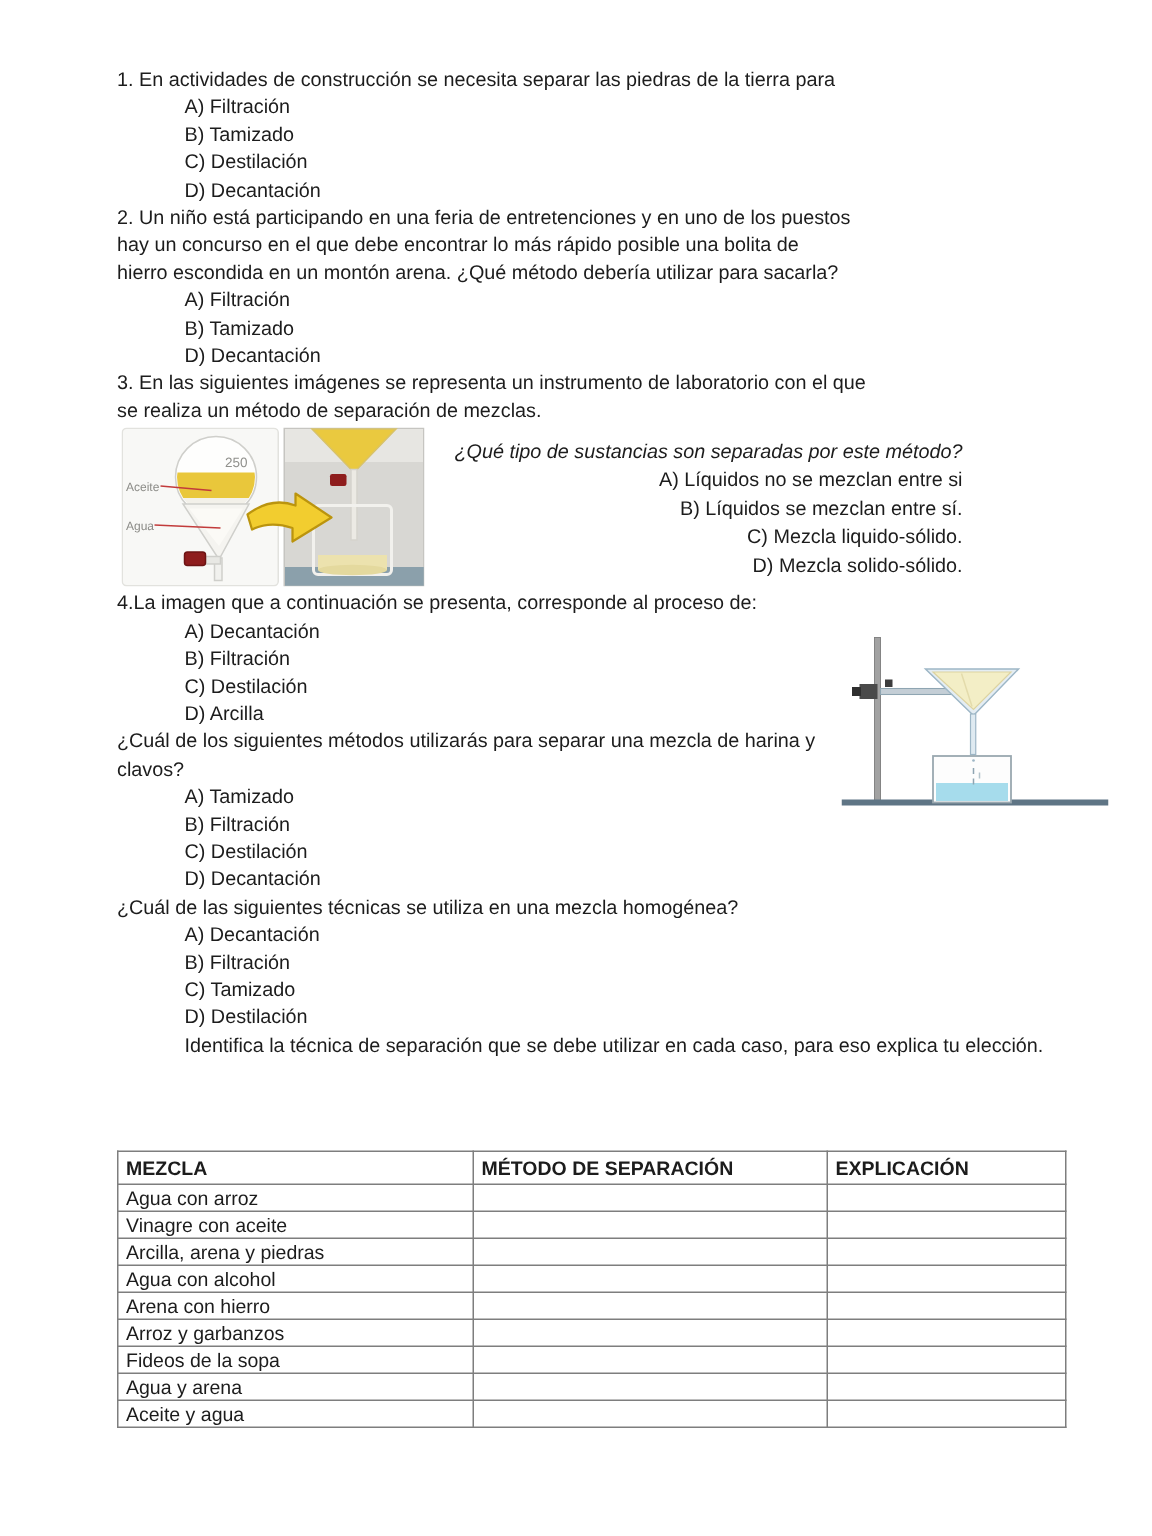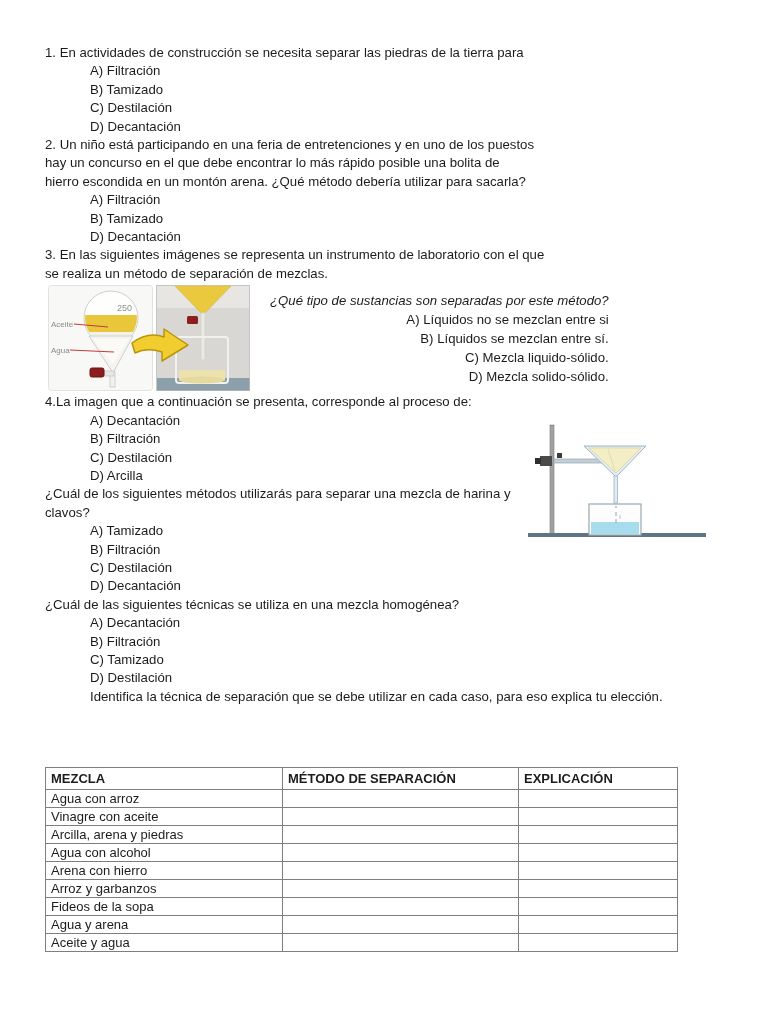--- a/index.html
+++ b/index.html
@@ -1,18 +1,18 @@
 <!DOCTYPE html>
 <html><head>
 <meta charset="utf-8">
 <style>
   html,body{margin:0;padding:0;background:#ffffff;}
   .page{
     position:relative;width:726px;height:1024px;background:#ffffff;overflow:hidden;
-    font-family:"Liberation Sans",sans-serif;color:#1c1c1c;
+    font-family:"Liberation Sans",sans-serif;color:#1c1c1c;margin-left:33px;
   }
   .flow{position:absolute;left:45px;top:44px;width:700px;}
   .qline{font-size:13.2px;line-height:18.4px;white-space:nowrap;}
   .opt{font-size:13.2px;line-height:18.4px;padding-left:45px;white-space:nowrap;}
   .instr{font-size:13.2px;line-height:18.4px;padding-left:45px;white-space:nowrap;}
   .figrow{position:relative;height:110px;text-align:right;}
   .composite{position:absolute;left:3px;top:2px;width:202px;height:106px;}
   .q3text{position:absolute;left:213px;top:8px;}
   .q3prompt{font-size:13.2px;line-height:19px;padding-left:12px;white-space:nowrap;font-style:italic;}
   .q3opt{font-size:13.2px;line-height:19px;white-space:nowrap;}

